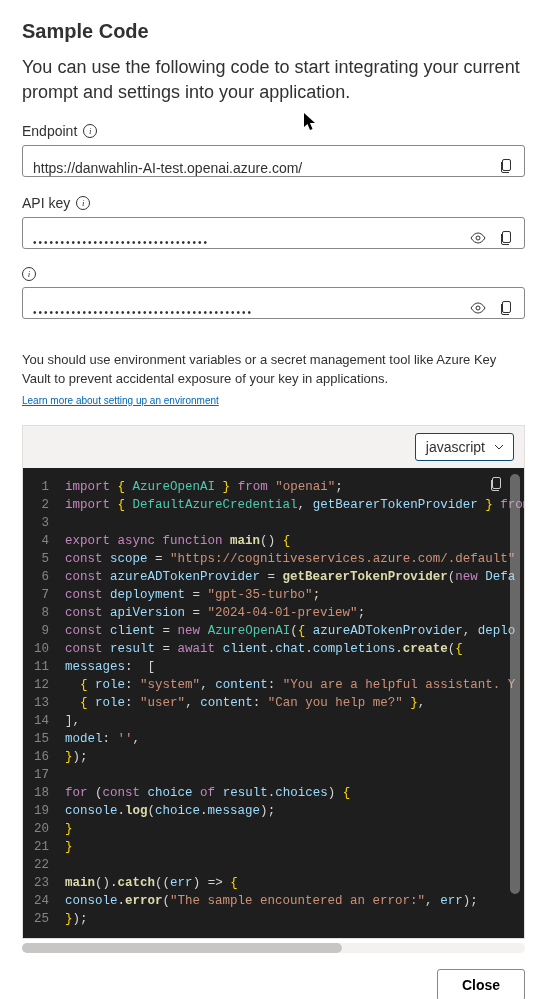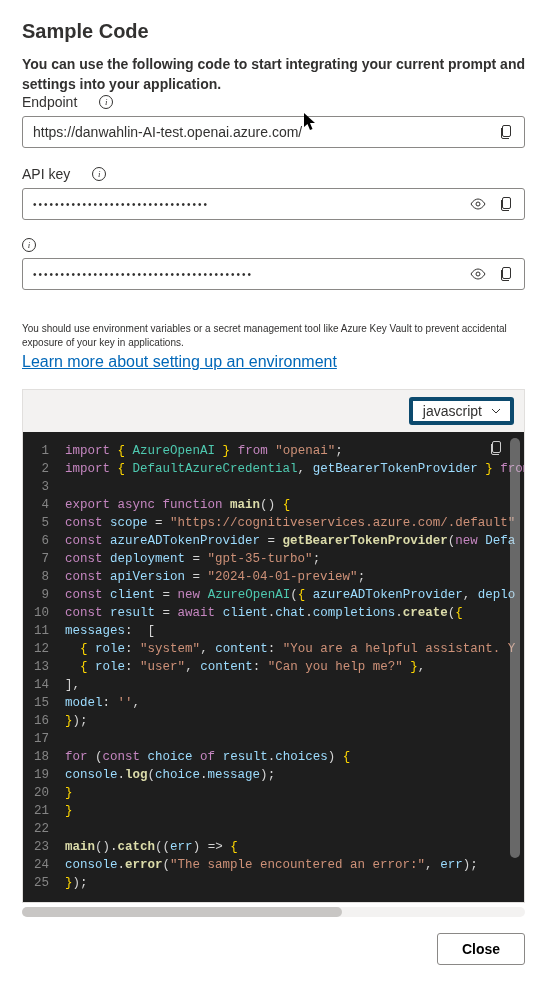--- a/index.html
+++ b/index.html
@@ -11,47 +11,47 @@
   width: 547px;
   padding: 20px 22px 18px 22px;
   position: relative;
 }
 h2 {
   font-size: 20px;
   font-weight: 700;
   margin-bottom: 12px;
 }
 .desc {
-  font-size: 14px;
+  font-size: 18px;
   line-height: 1.4;
-  font-weight: bold;
+  margin-bottom: 18px;
 }
 .field-label {
   font-size: 14px;
   margin-bottom: 6px;
   display: flex;
   align-items: center;
-  gap: 22px;
+  gap: 6px;
 }
 .info-icon {
   display: inline-flex;
   width: 14px;
   height: 14px;
   border: 1px solid #323130;
   border-radius: 50%;
   align-items: center;
   justify-content: center;
   font-size: 9px;
   font-style: italic;
   font-family: Georgia, serif;
   line-height: 1;
 }
 .input-row {
   display: flex;
-  align-items: center;
+  align-items: flex-end;
   height: 32px;
   border: 1px solid #8a8886;
   border-radius: 3px;
   padding: 0 8px 0 10px;
   margin-bottom: 18px;
   gap: 8px;
 }
 .input-row input {
   flex: 1;
   border: none;
@@ -69,43 +69,43 @@
   width: 20px;
   height: 20px;
   display: inline-flex;
   align-items: center;
   justify-content: center;
   cursor: pointer;
   color: #323130;
 }
 .icon-btn svg { width: 16px; height: 16px; }
 .hint {
-  font-size: 10px;
+  font-size: 13px;
   line-height: 1.4;
   margin-bottom: 3px;
   margin-top: 32px;
 }
 .link {
   color: #0067b8;
   text-decoration: underline;
-  font-size: 16px;
+  font-size: 10px;
   cursor: pointer;
 }
 .code-header {
   margin-top: 18px;
   background: #f3f2f1;
   border: 1px solid #e1dfdd;
   border-bottom: none;
   display: flex;
   justify-content: flex-end;
   padding: 7px 10px;
 }
 .lang-select {
   height: 28px;
-  border: 4px solid #0c4a6e;
+  border: 1px solid #0c4a6e;
   border-radius: 3px;
   background: #fff;
   padding: 0 28px 0 10px;
   font-size: 14px;
   display: flex;
   align-items: center;
   position: relative;
   cursor: pointer;
 }
 .lang-select .chev {

